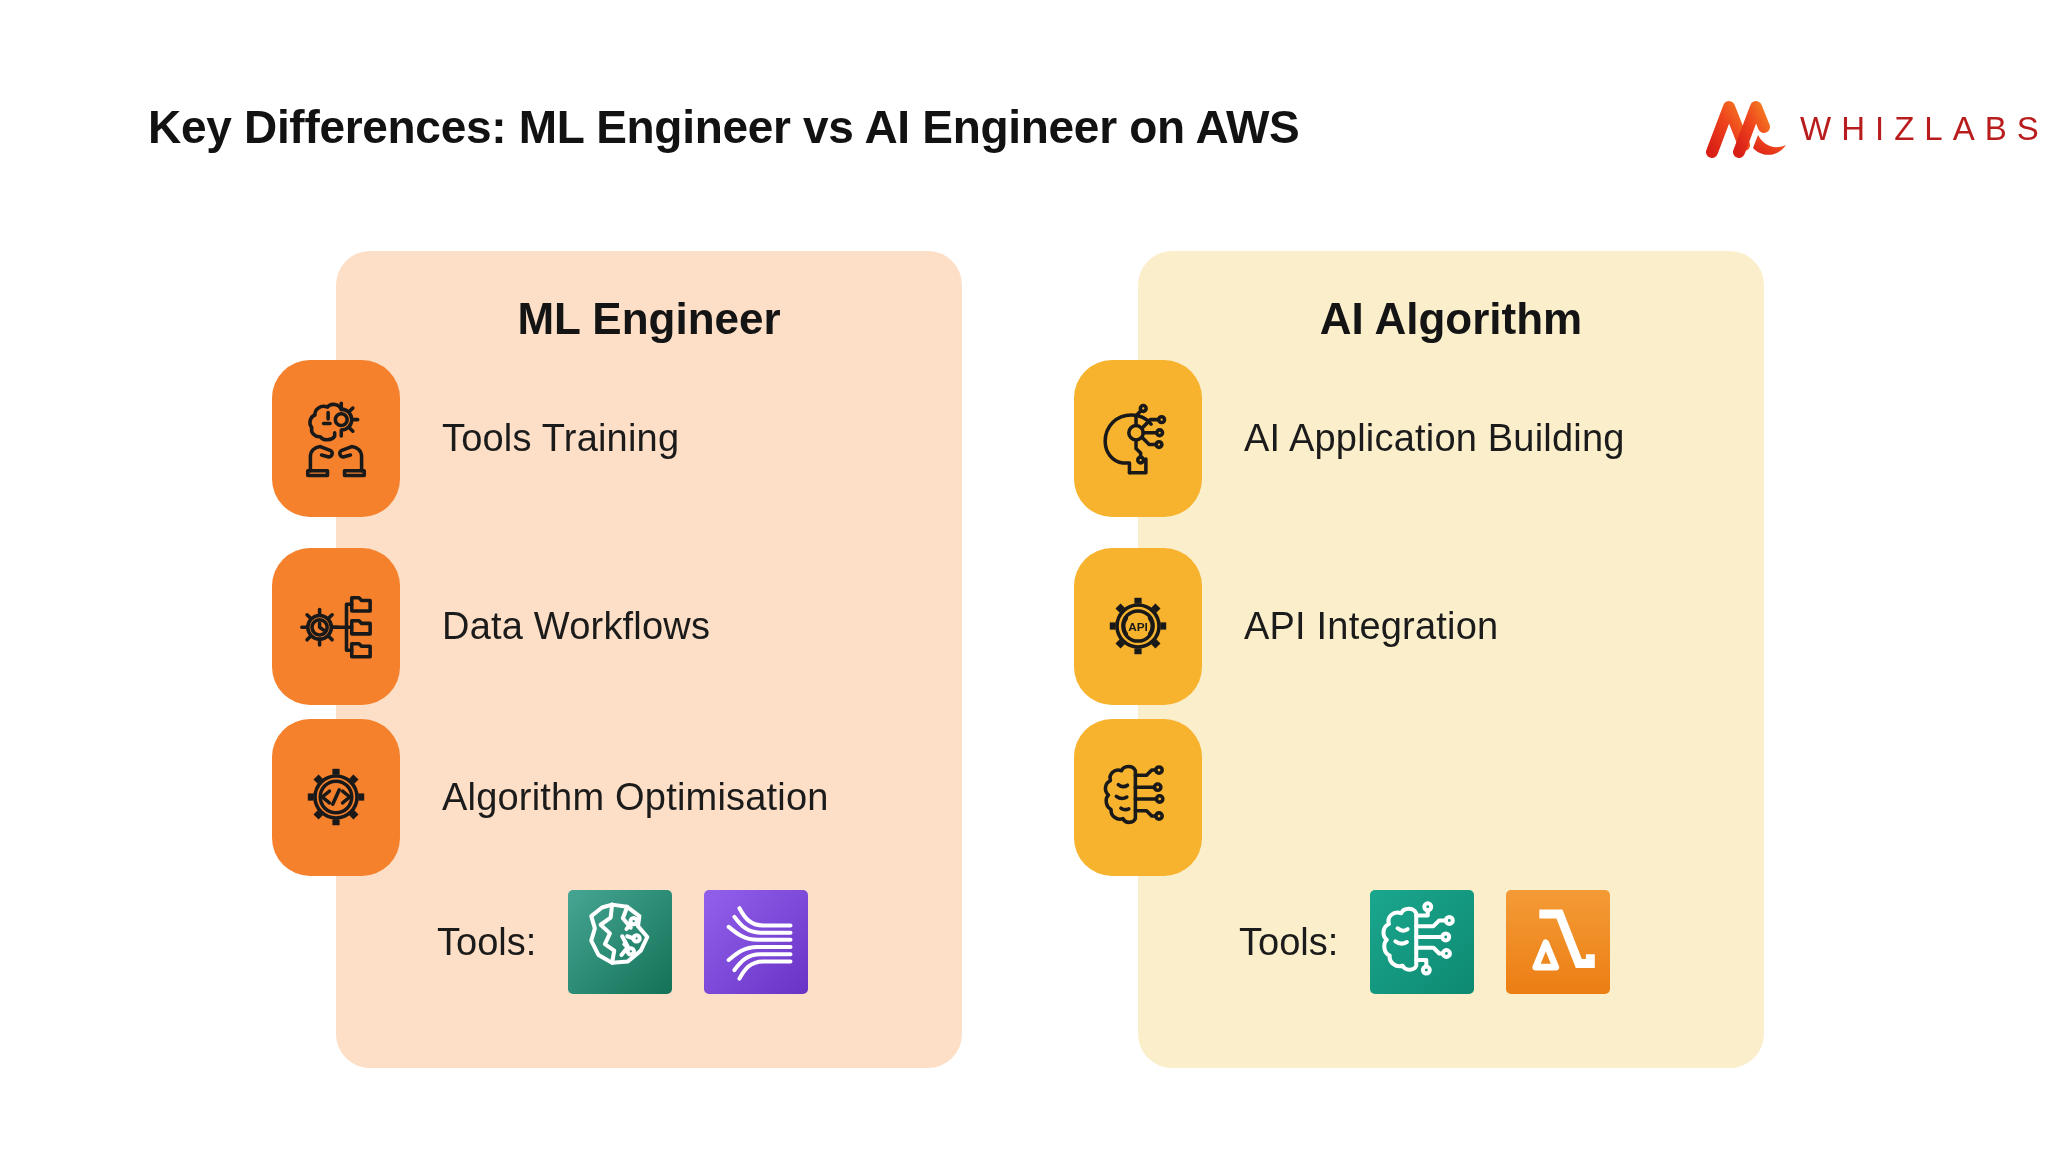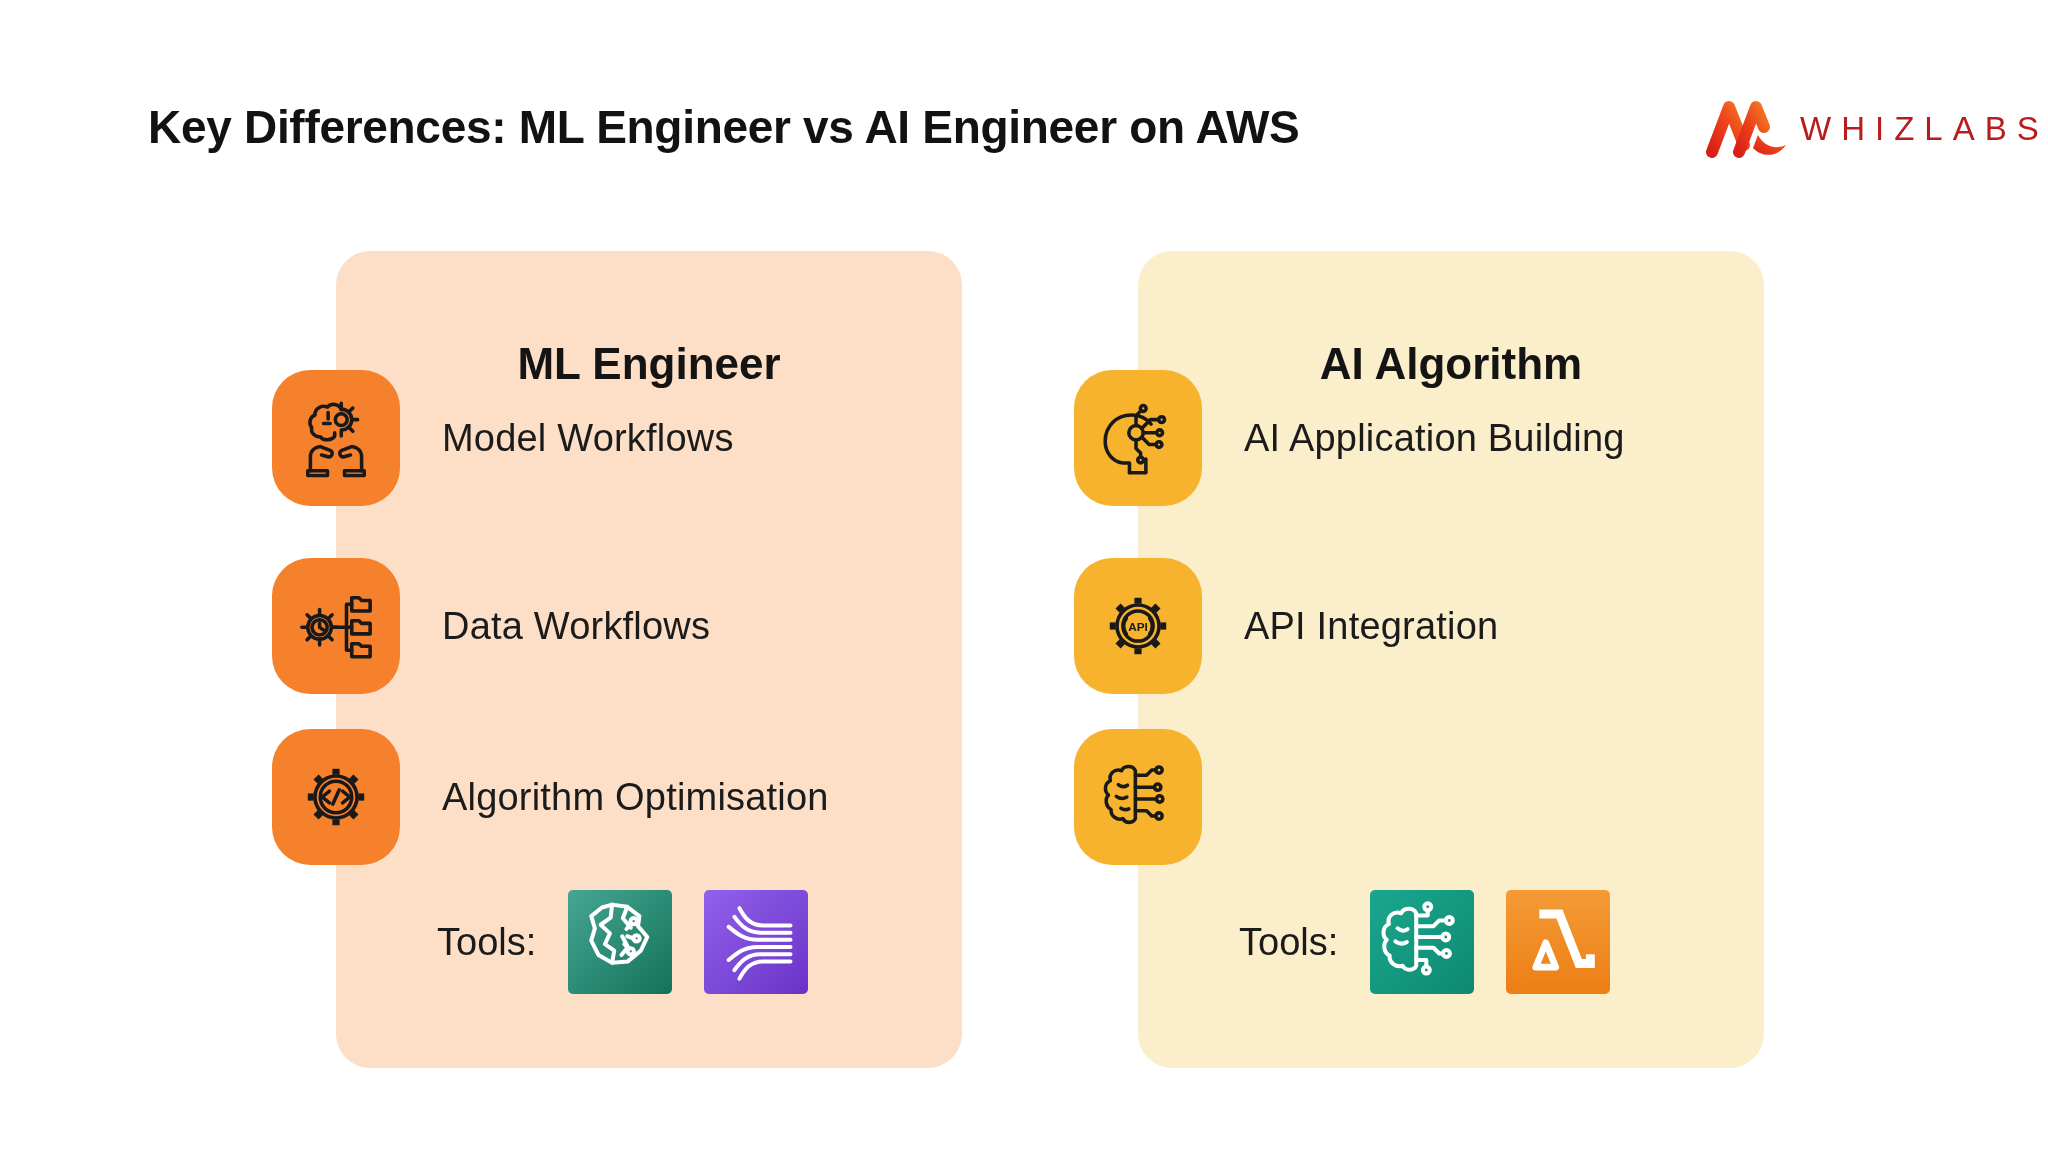--- a/index.html
+++ b/index.html
@@ -11,25 +11,25 @@
   .page-title{
     position:absolute;left:148px;top:100px;margin:0;
     font-size:46px;font-weight:bold;letter-spacing:-0.3px;color:#121212;
   }
   .logo{position:absolute;left:1706px;top:100px;display:flex;align-items:center;gap:12px;}
   .logo-text{font-size:33px;font-weight:400;letter-spacing:10px;color:#b91c1c;}
   
   .card{position:absolute;top:251px;width:626px;height:817px;border-radius:34px;}
   .card.ml{left:336px;background:#FCDFC6;}
   .card.ai{left:1138px;background:#FBEECB;}
-  .card-title{margin:0;padding-top:88px;text-align:center;font-size:44px;font-weight:bold;color:#141414;}
+  .card-title{margin:0;padding-top:43px;text-align:center;font-size:44px;font-weight:bold;color:#141414;}
   .row{position:absolute;left:-64px;display:flex;align-items:center;gap:42px;height:128px;}
   .row.r1{top:123px}.row.r2{top:311px}.row.r3{top:482px}
   .tile{
-    width:128px;height:136px;border-radius:38px;flex:none;
+    width:128px;height:157px;border-radius:38px;flex:none;
     display:flex;align-items:center;justify-content:center;
   }
   .card.ml .tile{background:#F5812D;}
   .card.ai .tile{background:#F7B32E;}
   .item-label{font-size:38px;color:#1B1B1B;letter-spacing:.2px;}
   
   .tools{position:absolute;left:101px;top:639px;display:flex;align-items:center;gap:32px;}
   .tools-label{font-size:38px;color:#1B1B1B;}
   .tool{
     width:104px;height:104px;border-radius:5px;flex:none;
@@ -83,21 +83,21 @@
           <line x1="36" y1="8.5" x2="36" y2="5.5" transform="rotate(90 36 18)"></line>
           <line x1="36" y1="8.5" x2="36" y2="5.5" transform="rotate(135 36 18)"></line>
           <line x1="36" y1="8.5" x2="36" y2="5.5" transform="rotate(180 36 18)"></line>
 
           <path d="M12.5,57 V46.5 C12.5,42 15.5,39 20,38.5 L27.5,41.5 C30,42.5 29.5,46 26.5,46.5 L21,45"></path>
           <path d="M10.5,57 h15 v3.5 h-15 z"></path>
           <path d="M51.5,57 V46.5 C51.5,42 48.5,39 44,38.5 L36.5,41.5 C34,42.5 34.5,46 37.5,46.5 L43,45"></path>
           <path d="M38.5,57 h15 v3.5 h-15 z"></path>
         </svg>
       </div>
-      <span class="item-label">Model Workflows</span>
+      <span class="item-label">Tools Training</span>
     </div>
 
     <div class="row r2">
       <div class="tile">
         <svg class="li-svg" width="84" height="84" viewBox="0 0 64 64">
 
           <circle cx="19.5" cy="33" r="9"></circle>
           <circle cx="19.5" cy="33" r="5.8"></circle>
           <path d="M19.5,29.8 V33 l3,2"></path>
           <line x1="19.5" y1="22.5" x2="19.5" y2="19.5"></line>

